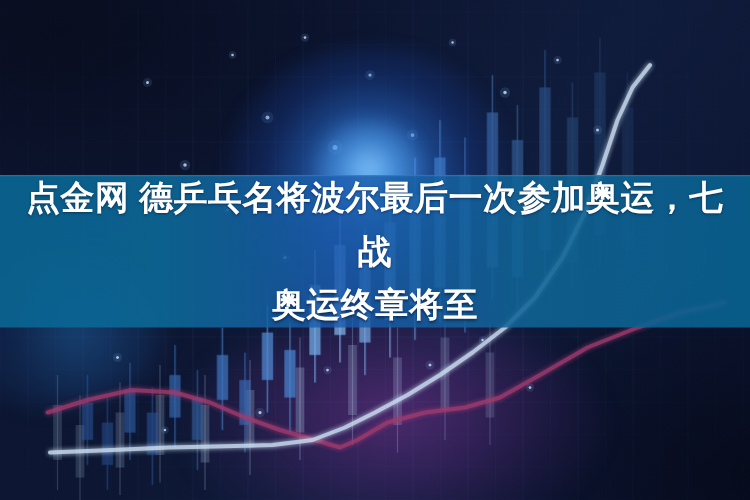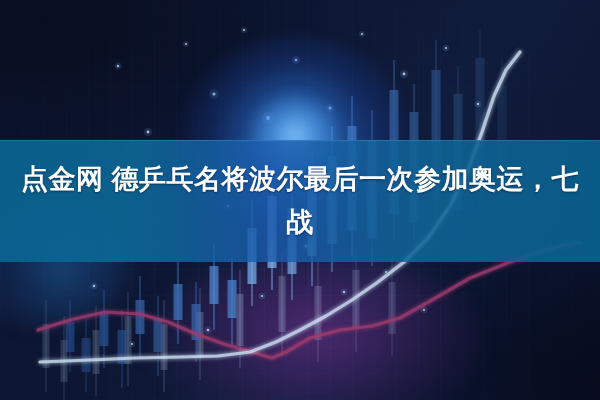--- a/index.html
+++ b/index.html
@@ -294,15 +294,16 @@
     </svg>
   </div>
 
   <div class="glow-blue"></div>
   <div class="glow-blue-core"></div>
 
   <div class="title-band"></div>
 
   <div class="title-text">
     <span>点金网 德乒乓名将波尔最后一次参加奥运，七战</span>
+    <span>奥运终章将至</span>
   </div>
 
 </div>
 
 </body></html>

